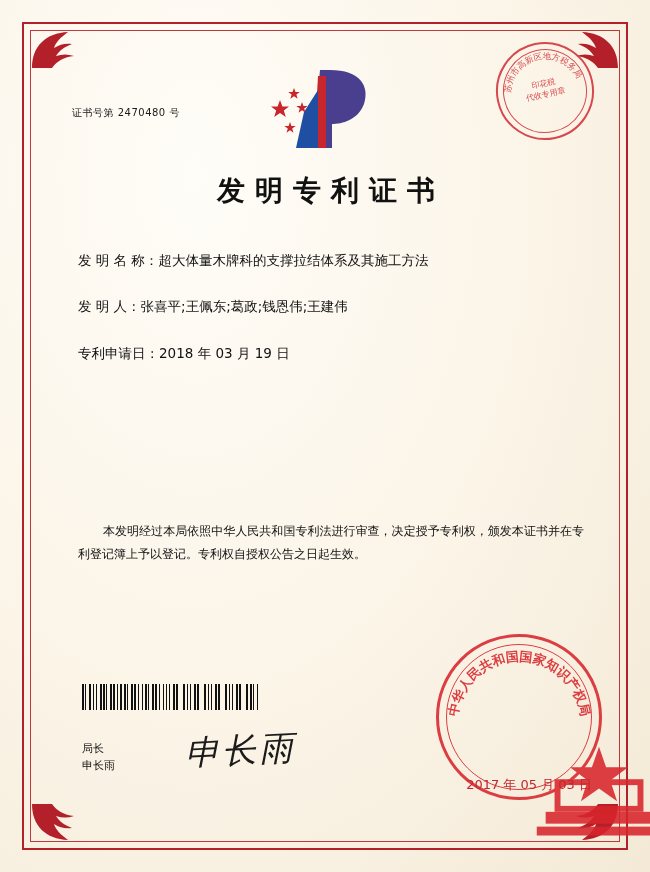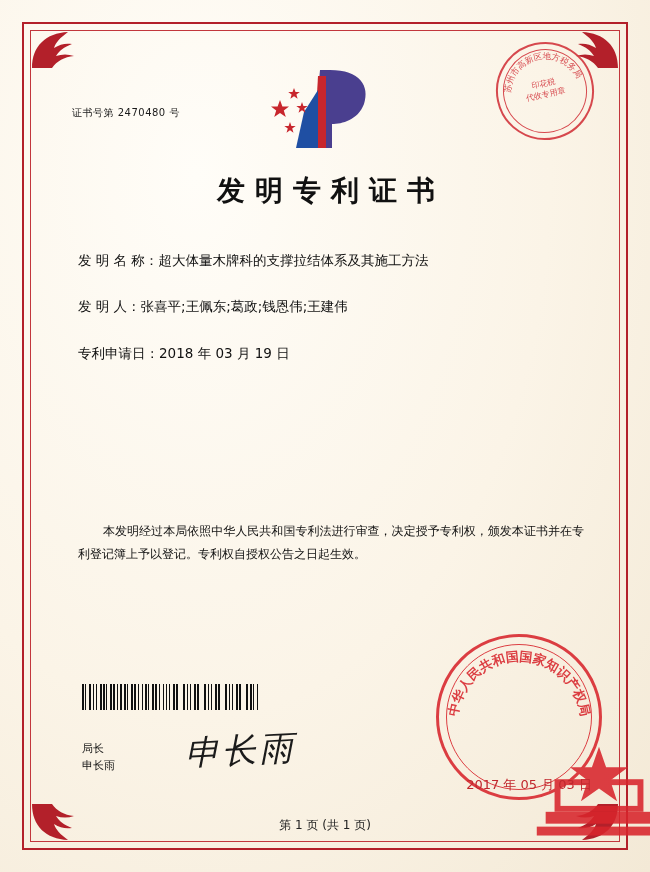--- a/index.html
+++ b/index.html
@@ -234,14 +234,13 @@
       <svg width="54" height="42" viewBox="0 0 54 42">
         <rect x="9" y="26" width="36" height="4" fill="#d8252c"></rect>
         <rect x="13" y="16" width="28" height="9" fill="none" stroke="#d8252c" stroke-width="2"></rect>
         <polygon points="27,4 29.4,11 36.8,11 30.8,15.4 33.1,22.4 27,18.1 20.9,22.4 23.2,15.4 17.2,11 24.6,11" fill="#d8252c"></polygon>
         <rect x="6" y="31" width="42" height="3" fill="#d8252c"></rect>
       </svg>
     </div>
   </div>
   <div class="seal-date">2017 年 05 月 03 日</div>
 
-  <div class="footer">第 1 页 (共 1 页)</div>
 </div>
 
 </body></html>

